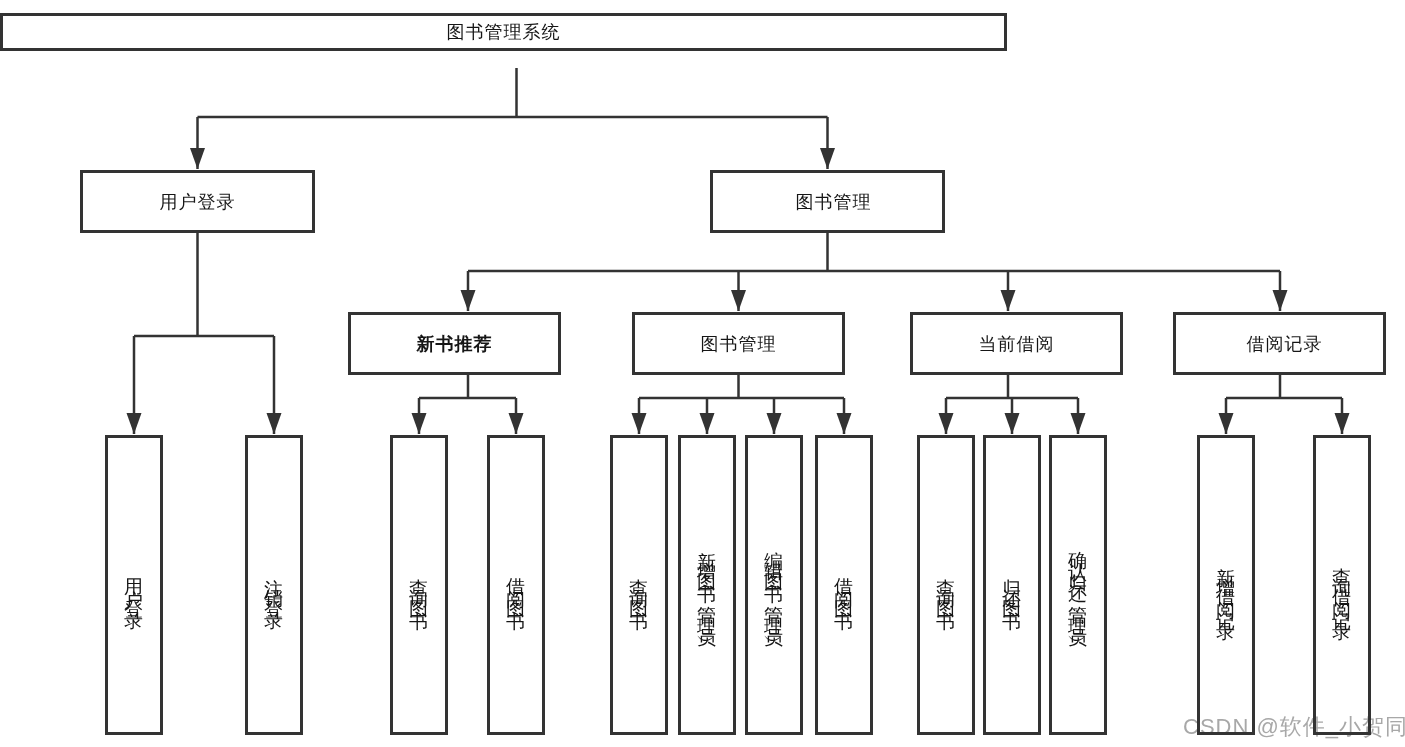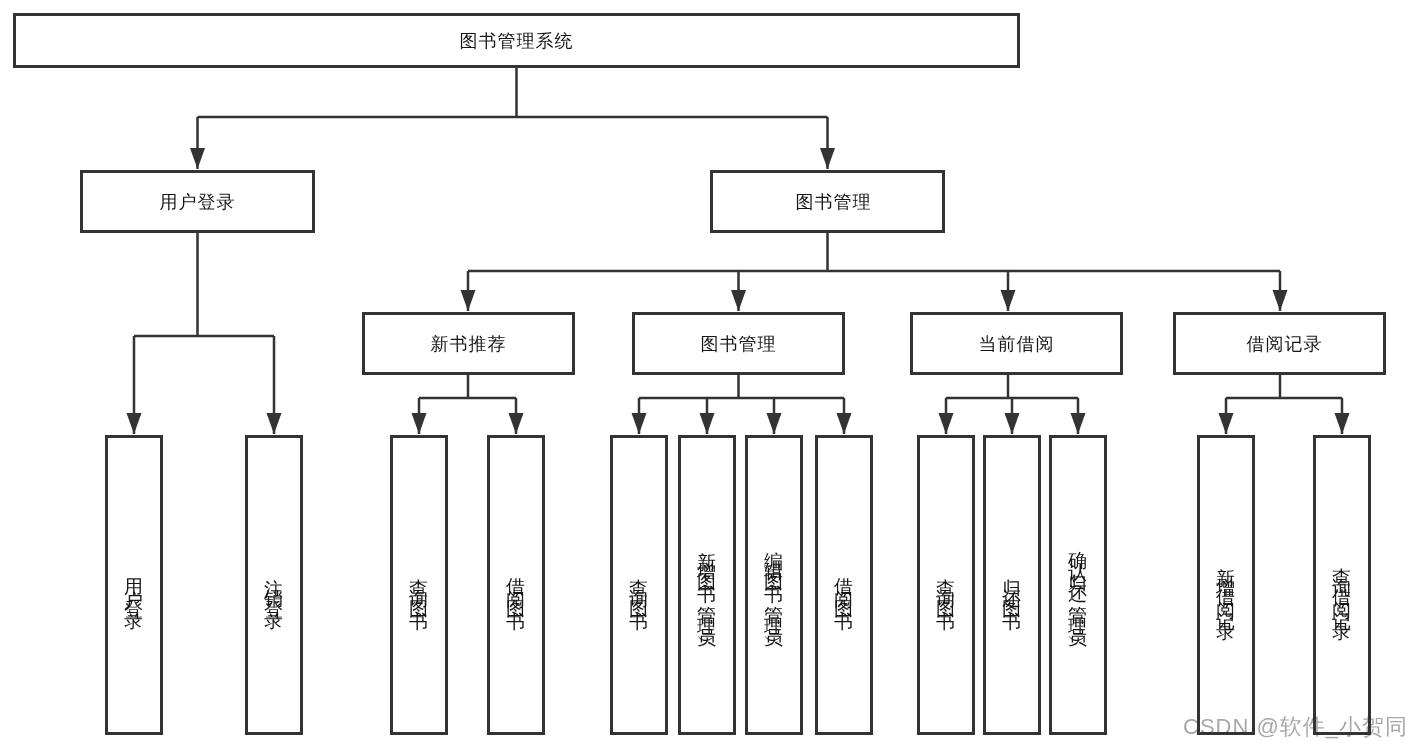--- a/index.html
+++ b/index.html
@@ -111,32 +111,32 @@
 
       <line class="arrow" x1="946" y1="398" x2="946" y2="434" marker-end="url(#arrowhead)"></line>
       <line class="arrow" x1="1012" y1="398" x2="1012" y2="434" marker-end="url(#arrowhead)"></line>
       <line class="arrow" x1="1078" y1="398" x2="1078" y2="434" marker-end="url(#arrowhead)"></line>
 
       <line class="arrow" x1="1226" y1="398" x2="1226" y2="434" marker-end="url(#arrowhead)"></line>
       <line class="arrow" x1="1342" y1="398" x2="1342" y2="434" marker-end="url(#arrowhead)"></line>
     </g>
   </svg>
 
-  <div class="node" style="left:13px; top:13px; width:1007px; height:55px;">
+  <div class="node" style="left:0; top:13px; width:1007px; height:38px;">
     <span>图书管理系统</span>
   </div>
 
   <div class="node" style="left:80px; top:170px; width:235px; height:63px;">
     <span>用户登录</span>
   </div>
   <div class="node" style="left:710px; top:170px; width:235px; height:63px;padding-left:12px;">
     <span>图书管理</span>
   </div>
 
-  <div class="node" style="left:362px; top:312px; width:213px; height:63px;">
+  <div class="node" style="left:348px; top:312px; width:213px; height:63px;font-weight:bold;">
     <span>新书推荐</span>
   </div>
   <div class="node" style="left:632px; top:312px; width:213px; height:63px;">
     <span>图书管理</span>
   </div>
   <div class="node" style="left:902px; top:312px; width:213px; height:63px;margin-left:8px;">
     <span>当前借阅</span>
   </div>
   <div class="node" style="left:1173px; top:312px; width:213px; height:63px;padding-left:10px;">
     <span>借阅记录</span>

